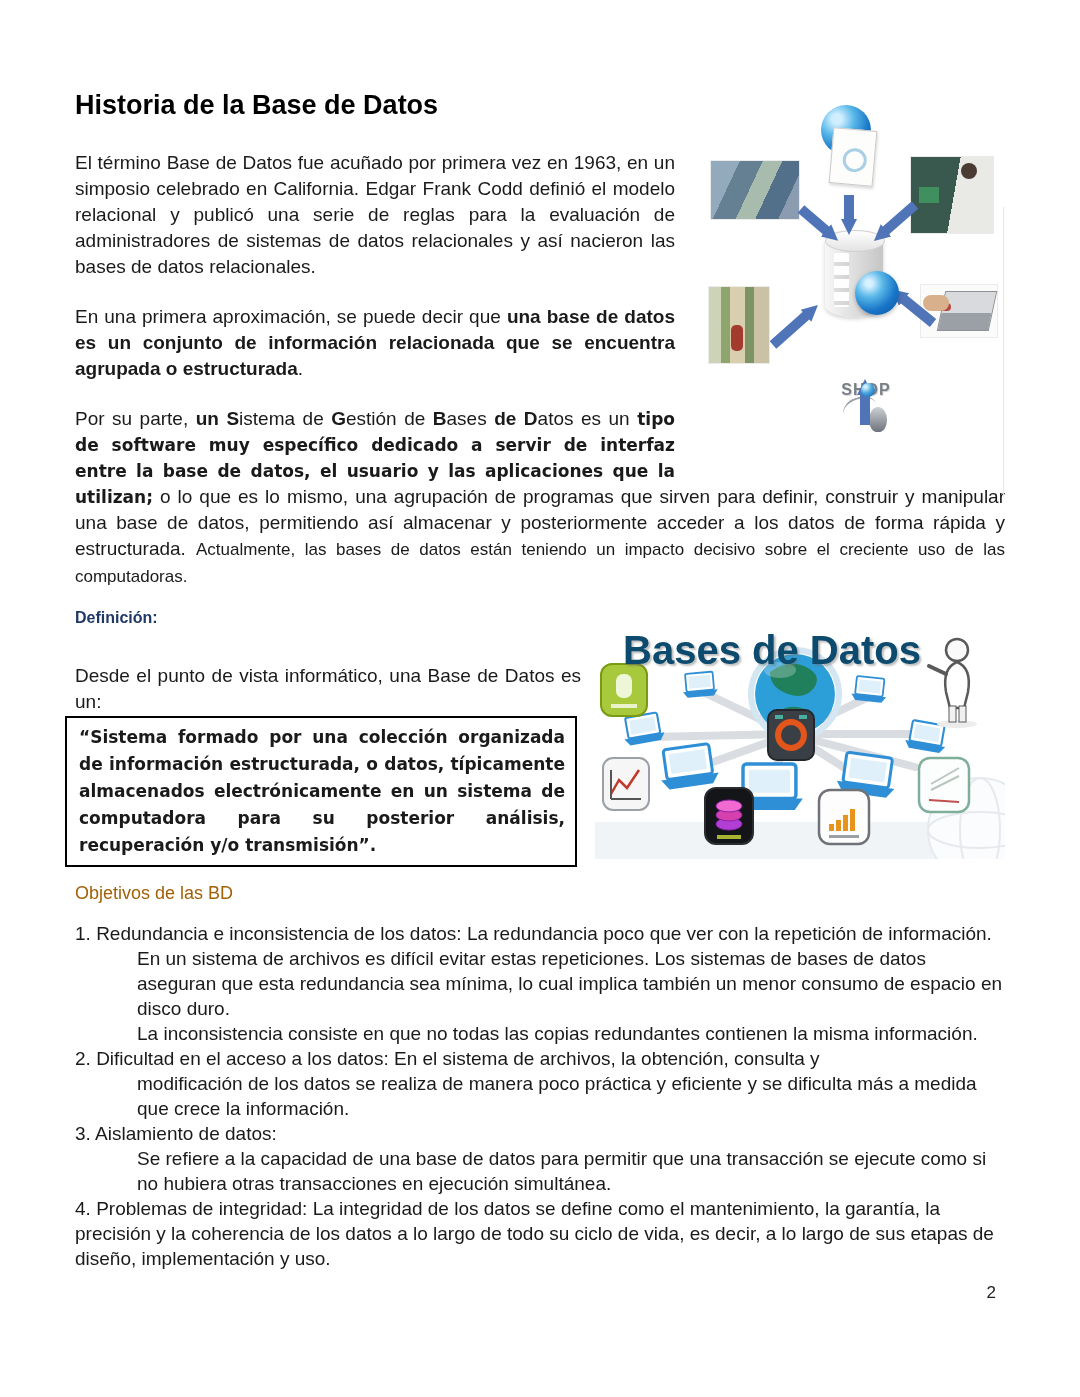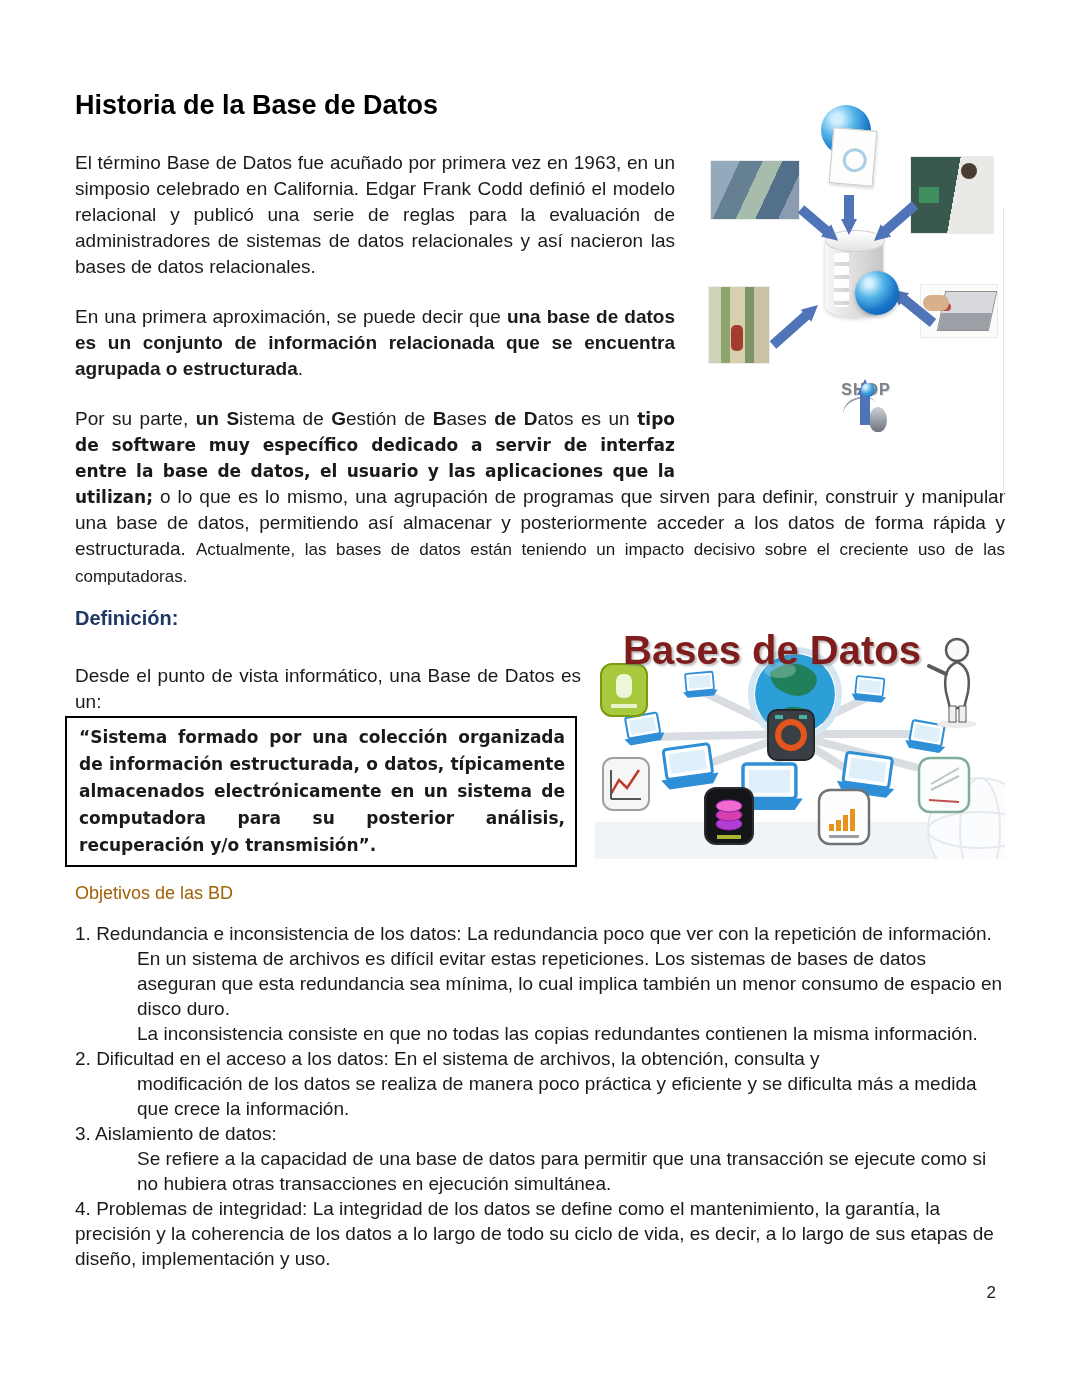--- a/index.html
+++ b/index.html
@@ -18,21 +18,21 @@
     margin: 88px 0 0 0;
     font-size: 27px;
     line-height: 34px;
     font-weight: bold;
     color: #000000;
   }
   p.body { margin: 24px 0 0 0; font-size: 19px; line-height: 26px; text-align: justify; }
   p.body.first { margin-top: 28px; }
   .gothic { font-family: "DejaVu Sans", sans-serif; font-weight: bold; font-size: 17px; }
   .small-run { font-size: 17px; }
-  h2.def-heading { margin: 14px 0 0 0; font-size: 20px; line-height: 28px; font-weight: bold; color: #1F3864; }
+  h2.def-heading { margin: 14px 0 0 0; font-size: 16px; line-height: 28px; font-weight: bold; color: #1F3864; }
   p.lead { margin: 31px 0 0 0; font-size: 19px; line-height: 26px; text-align: justify; }
   .quotebox {
     margin: 1px 0 0 -10px;
     width: 512px;
     border: 2px solid #000;
     padding: 6px 10px 6px 12px;
   }
   .quotebox p { margin: 0; font-size: 17px; line-height: 27px; text-align: justify; }
   h3.obj-heading { margin: 12px 0 0 0; font-size: 18px; line-height: 28px; font-weight: normal; color: #a16207; }
   .objlist { margin-top: 14px; font-size: 19px; line-height: 25px; }
@@ -92,21 +92,21 @@
     border: 0 solid transparent; border-top: 2px solid #9aa0a6; border-radius: 50%; transform: rotate(-18deg); }
 
   
   .fig2 {
     float: right; position: relative;
     width: 410px; height: 237px;
     margin: -10px 0 12px 14px;
     overflow: hidden;
   }
   .f2title { position: absolute; left: 28px; top: 6px; z-index: 5;
-    font-size: 40px; font-weight: bold; color: #7f1d1d; letter-spacing: 0;
+    font-size: 40px; font-weight: bold; color: #0c4a6e; letter-spacing: 0;
     text-shadow: 2px 2px 2px rgba(110,110,110,.45); white-space: nowrap; }
   .f2art { position: absolute; left: 0; top: 0; }
 </style>
 </head>
 <body>
 
 <div class="page">
 
   <figure class="fig1">
     <svg class="arrows" width="308" height="360" viewBox="0 0 308 360">

